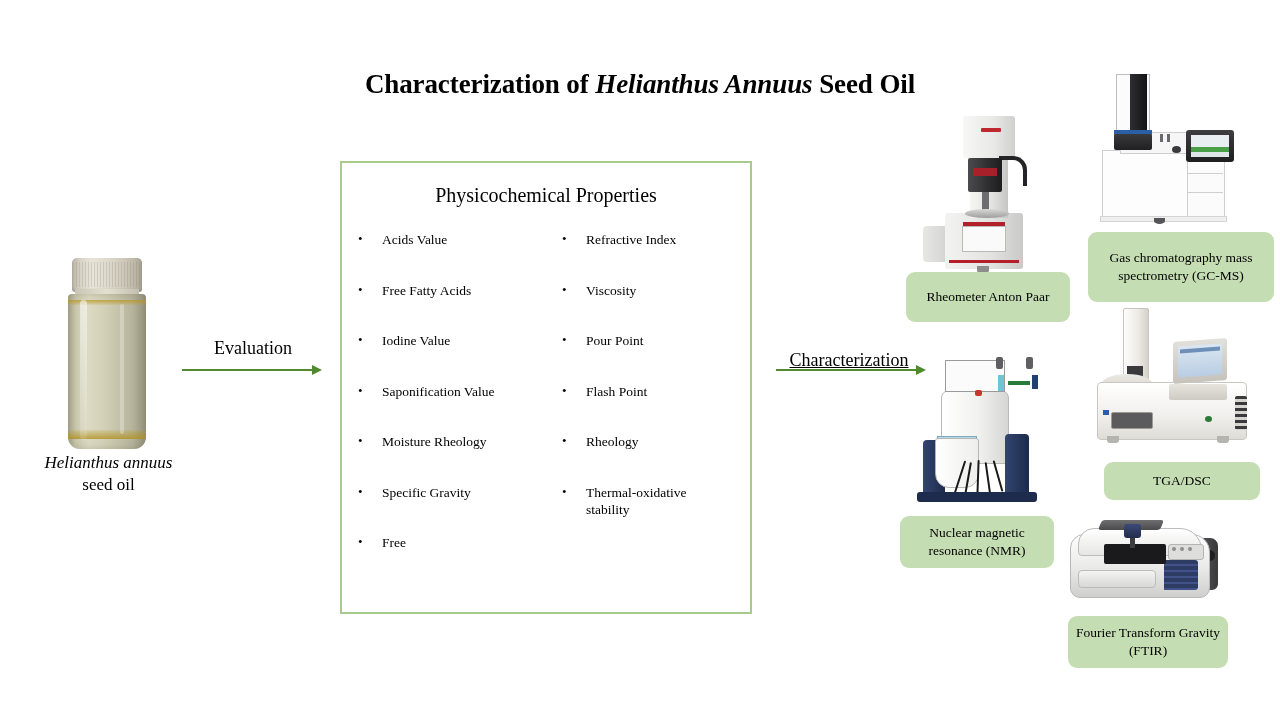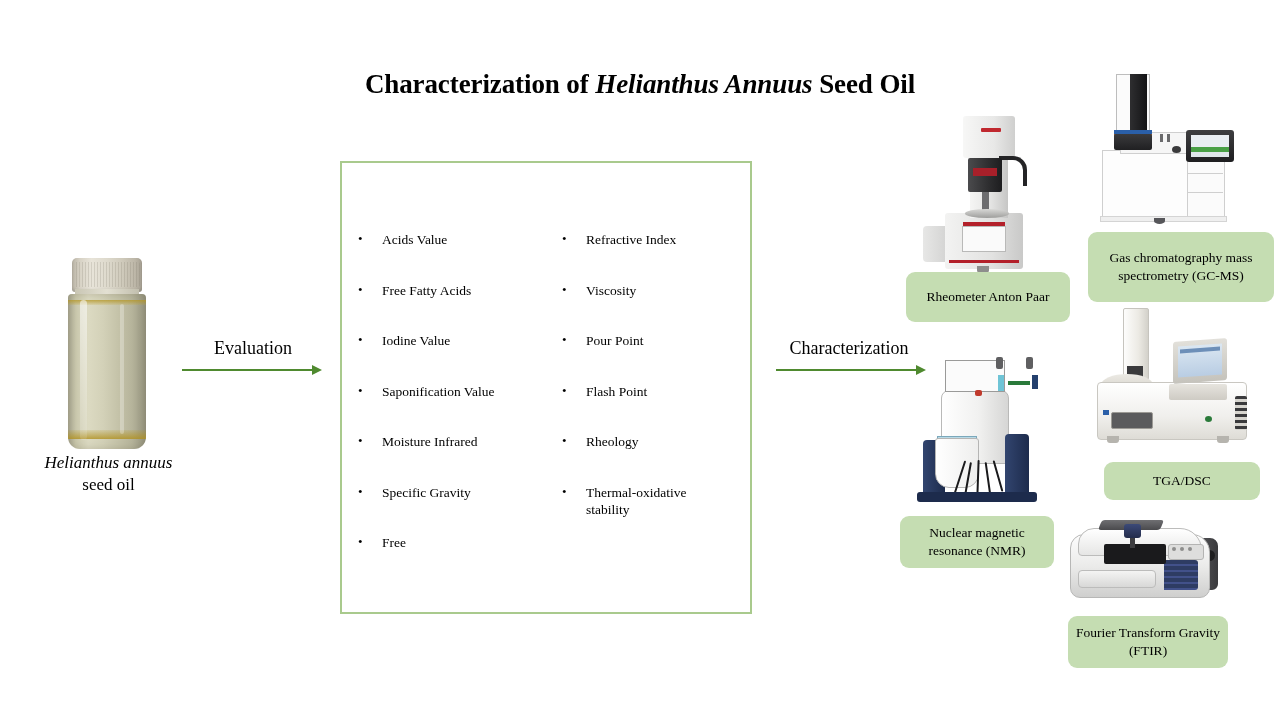--- a/index.html
+++ b/index.html
@@ -116,21 +116,21 @@
     border-top: 5px solid transparent;
     border-bottom: 5px solid transparent;
     border-left: 10px solid #4f8a2f;
   }
   #arrow-eval { left: 182px; top: 338px; width: 142px; }
   #arrow-eval .arrow-label { left: 0; top: 0; }
   #arrow-eval .arrow-line  { left: 0; top: 31px; width: 132px; }
   #arrow-eval .arrow-head  { left: 130px; top: 27px; }
 
   #arrow-char { left: 770px; top: 334px; width: 158px; }
-  #arrow-char .arrow-label { left: 0; top: 4px; }
+  #arrow-char .arrow-label { left: 0; top: 16px; text-decoration: underline; }
   #arrow-char .arrow-line  { left: 6px; top: 35px; width: 142px; }
   #arrow-char .arrow-head  { left: 146px; top: 31px; }
 
   
   .props-box {
     position: absolute;
     left: 340px; top: 161px;
     width: 412px; height: 453px;
     border: 2px solid #a9ca8d;
     background: #ffffff;
@@ -543,41 +543,42 @@
   <span>seed oil</span>
 </div>
 
 <div class="arrow-group" id="arrow-eval">
   <div class="arrow-label">Evaluation</div>
   <div class="arrow-line"></div>
   <div class="arrow-head"></div>
 </div>
 
 <div class="props-box">
+  <div class="props-title">Physicochemical Properties</div>
   <div class="props-cols">
     <div class="props-col">
       <div class="prop-item">
         <span class="prop-bullet">•</span>
         <span class="prop-text">Acids Value</span>
       </div>
       <div class="prop-item">
         <span class="prop-bullet">•</span>
         <span class="prop-text">Free Fatty Acids</span>
       </div>
       <div class="prop-item">
         <span class="prop-bullet">•</span>
         <span class="prop-text">Iodine Value</span>
       </div>
       <div class="prop-item">
         <span class="prop-bullet">•</span>
         <span class="prop-text">Saponification Value</span>
       </div>
       <div class="prop-item">
         <span class="prop-bullet">•</span>
-        <span class="prop-text">Moisture Infrared</span>
+        <span class="prop-text">Moisture Rheology</span>
       </div>
       <div class="prop-item">
         <span class="prop-bullet">•</span>
         <span class="prop-text">Specific Gravity</span>
       </div>
       <div class="prop-item">
         <span class="prop-bullet">•</span>
         <span class="prop-text">Free</span>
       </div>
     </div>

